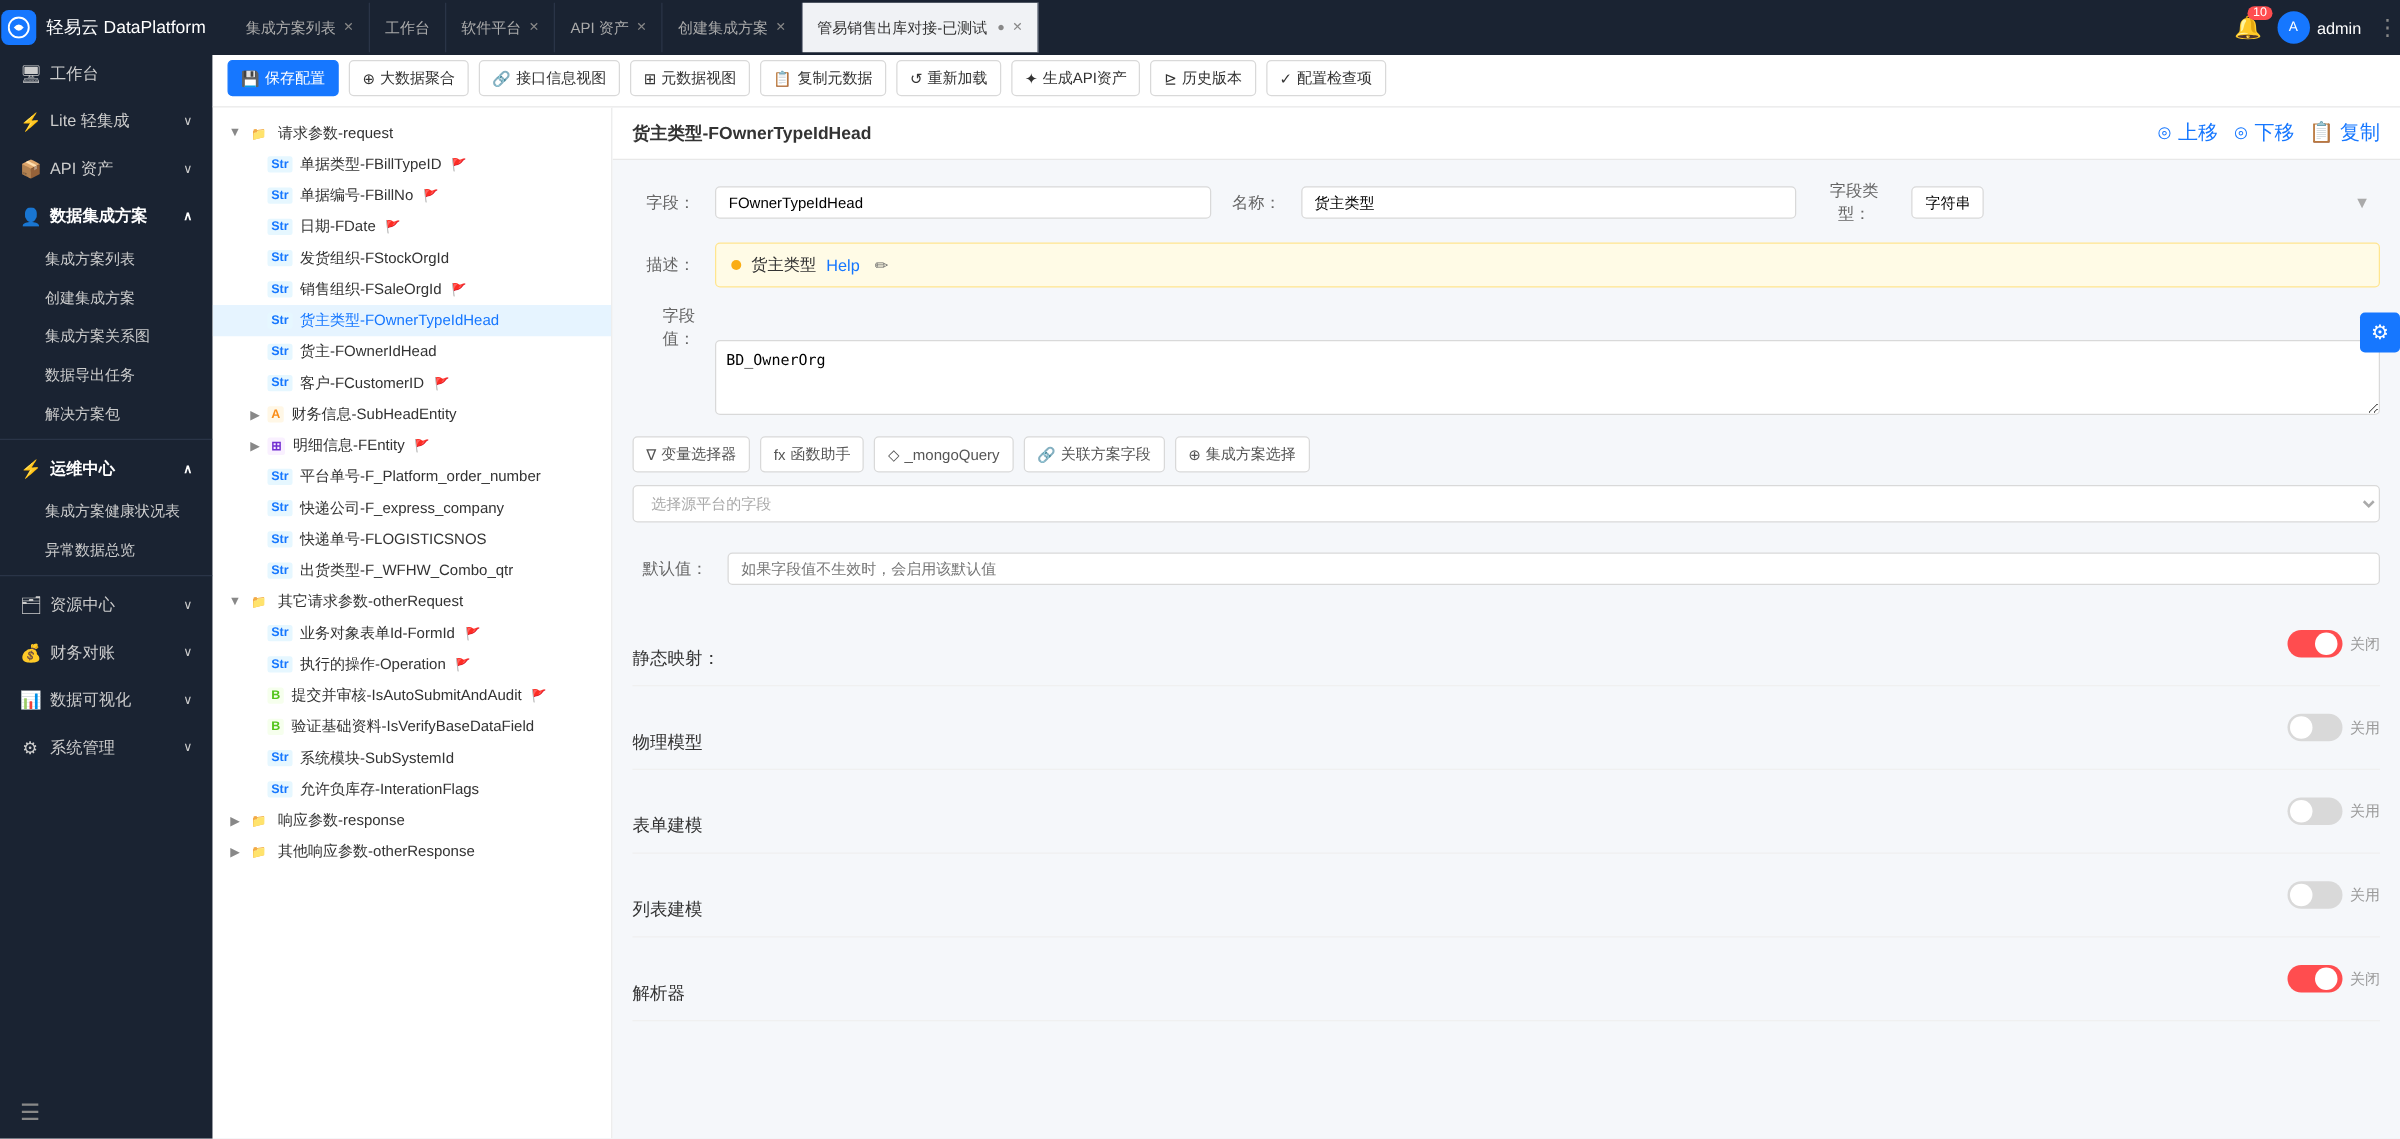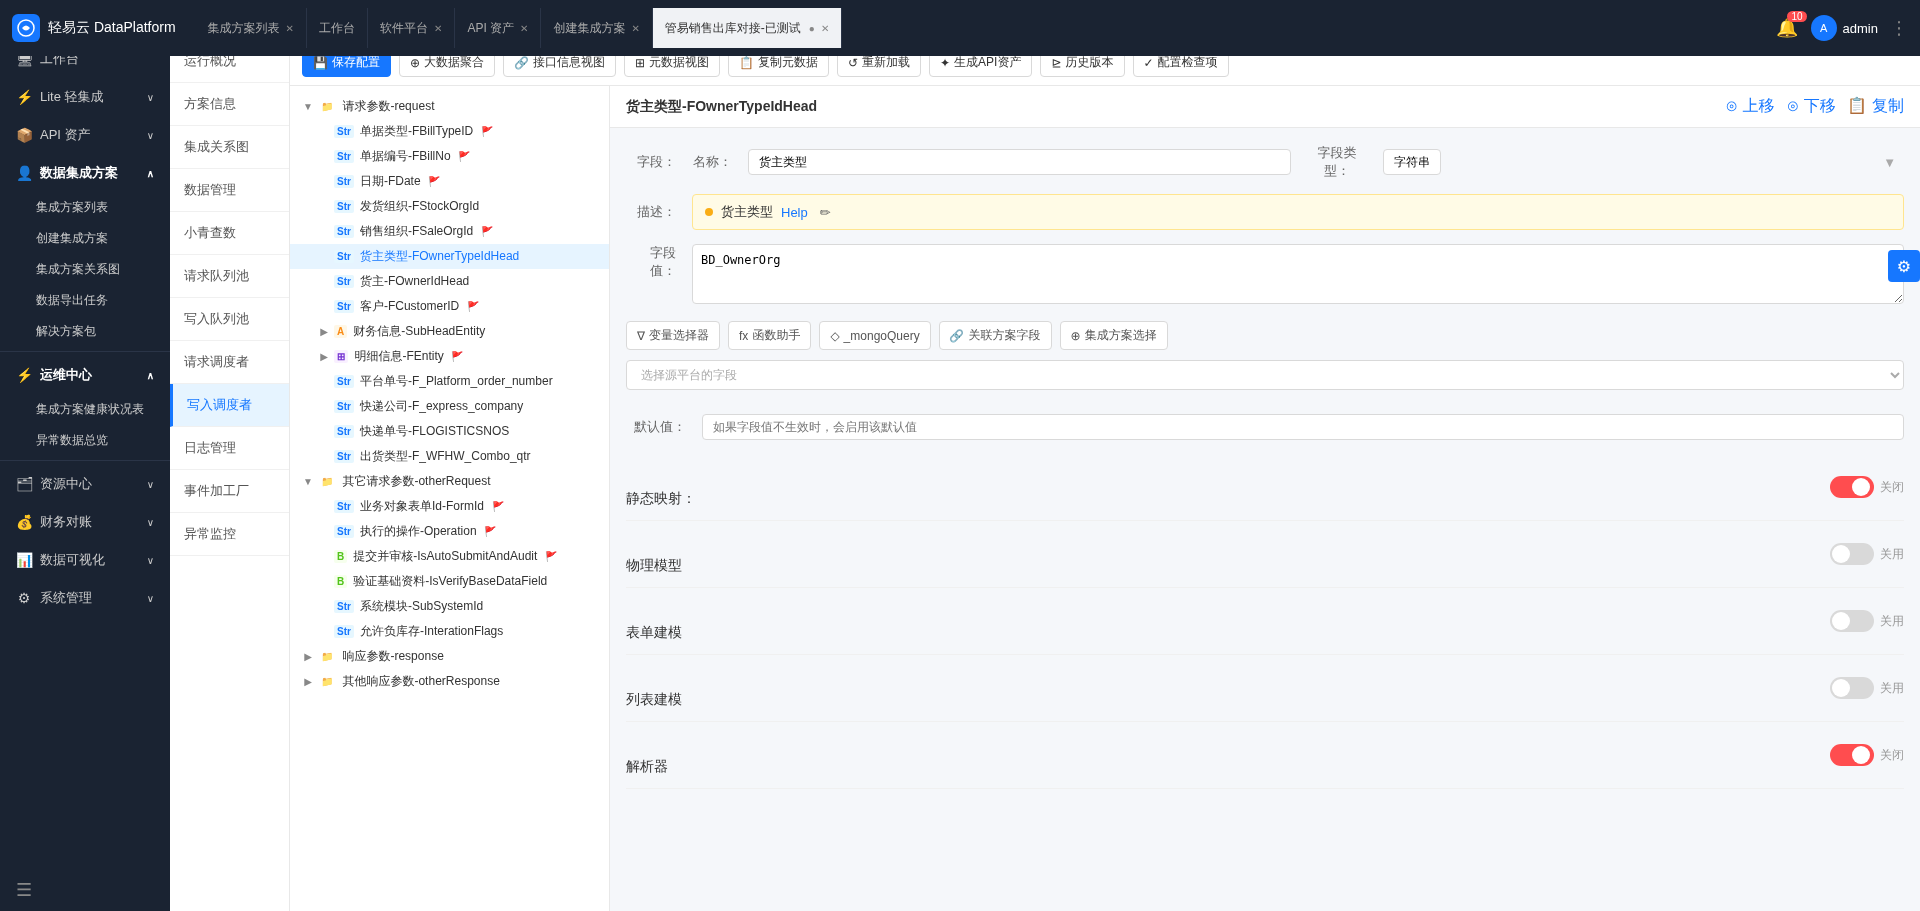--- a/index.html
+++ b/index.html
@@ -1,24 +1,24 @@
 <!DOCTYPE html>
 <html><head>
   <meta charset="utf-8">
   <style>
     * { box-sizing: border-box; margin: 0; padding: 0; }
     body { font-family: 'Microsoft YaHei', Arial, sans-serif; font-size: 13px; background: #f0f2f5; color: #333; overflow: hidden; }
 
     
     .top-bar {
-      height: 56px;
+      height: 44px;
       background: #1a2332;
       display: flex;
       align-items: center;
-      padding: 0 12px;
+      padding: 0 1px;
       color: #fff;
       position: fixed;
       top: 0; left: 0; right: 0;
       z-index: 100;
     }
     .top-bar .logo {
       display: flex;
       align-items: center;
       gap: 8px;
       margin-right: 20px;
@@ -332,20 +332,21 @@
     .desc-link { color: #1677ff; cursor: pointer; }
     .value-textarea {
       width: 100%;
       min-height: 60px;
       border: 1px solid #d9d9d9;
       border-radius: 4px;
       padding: 8px;
       font-size: 12px;
       resize: vertical;
       outline: none;
+      margin-top: 28px;
     }
     .tools-row {
       display: flex;
       gap: 8px;
       flex-wrap: wrap;
       margin: 10px 0;
     }
     .tool-btn {
       display: flex;
       align-items: center;
@@ -542,34 +543,20 @@
       <span class="sidebar-arrow">∨</span>
     </div>
     <div class="sidebar-item">
       <span class="sidebar-icon">⚙</span>
       <span>系统管理</span>
       <span class="sidebar-arrow">∨</span>
     </div>
     <div style="margin-top:auto;padding:10px 16px;color:#888;cursor:pointer;font-size:18px;">☰</div>
   </div>
 
-  <div class="second-panel">
-    <div class="panel-item">运行概况</div>
-    <div class="panel-item">方案信息</div>
-    <div class="panel-item">集成关系图</div>
-    <div class="panel-item">数据管理</div>
-    <div class="panel-item">小青查数</div>
-    <div class="panel-item">请求队列池</div>
-    <div class="panel-item">写入队列池</div>
-    <div class="panel-item">请求调度者</div>
-    <div class="panel-item active">写入调度者</div>
-    <div class="panel-item">日志管理</div>
-    <div class="panel-item">事件加工厂</div>
-    <div class="panel-item">异常监控</div>
-  </div>
 
   <div class="main-content">
 
     <div class="toolbar">
       <button class="toolbar-btn primary">
         <span>💾</span>
         <span>保存配置</span>
       </button>
       <button class="toolbar-btn">
         <span>⊕</span>
@@ -776,20 +763,21 @@
             <span>⊙ <span>上移</span></span>
             <span>⊙ <span>下移</span></span>
             <span>📋 <span>复制</span></span>
           </div>
         </div>
 
         <div class="detail-body">
 
           <div class="form-row">
             <span class="form-label">字段：</span>
+            <input class="form-input" type="text" value="FOwnerTypeIdHead" style="">
             <span class="form-label" style="width:40px;">名称：</span>
             <input class="form-input" type="text" value="货主类型" style="">
             <span class="form-label" style="width:60px;text-align:center;">字段类型：</span>
             <div class="select-wrap">
               <select class="form-select">
                 <option>字符串</option>
               </select>
               <span class="select-arrow">▼</span>
             </div>
           </div>

